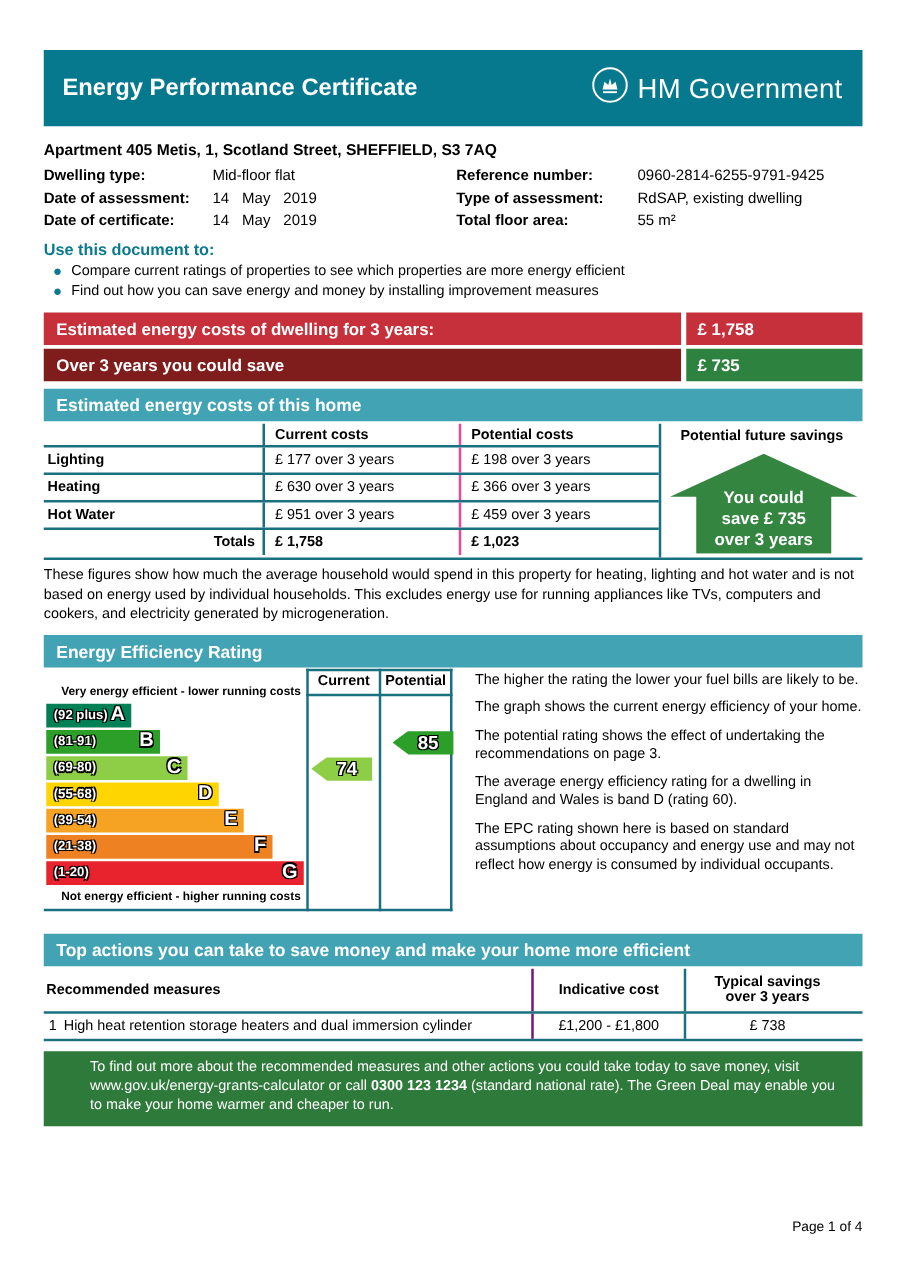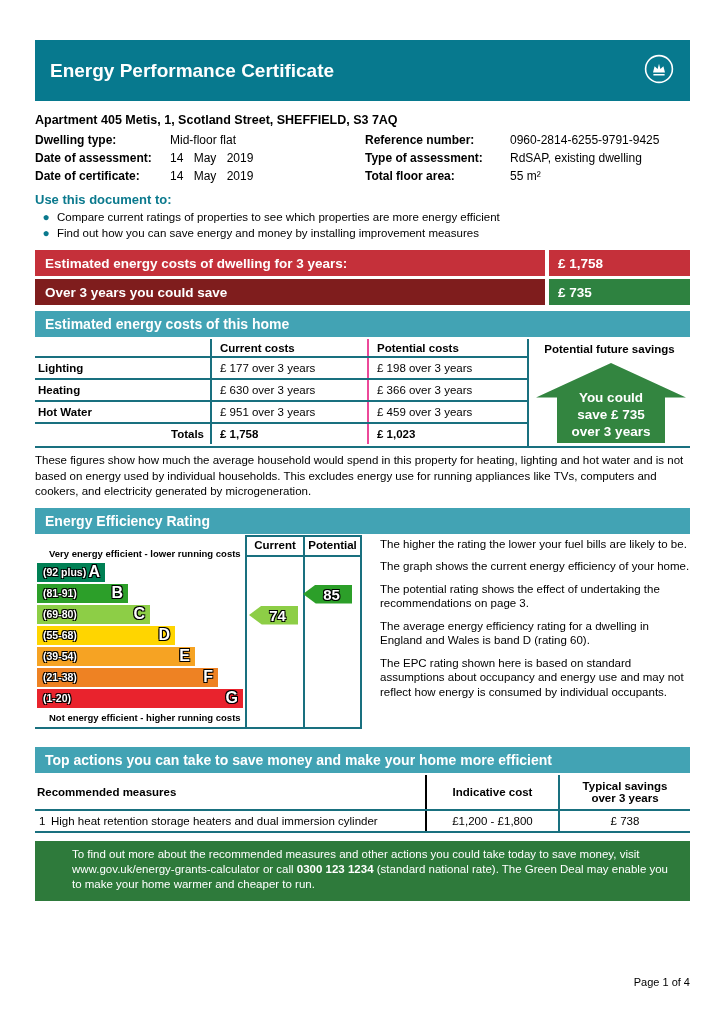--- a/index.html
+++ b/index.html
@@ -80,32 +80,32 @@
   .bands { position:absolute; left:2px; top:28px; }
   .band { height:19px; margin-bottom:2px; display:flex; align-items:center; justify-content:space-between; padding:0 5px 0 6px; }
   .bw0{width:68px;} .bw1{width:91px;} .bw2{width:113px;} .bw3{width:138px;} .bw4{width:158px;} .bw5{width:181px;} .bw6{width:206px;}
   .outline { color:#fff; text-shadow:-1px -1px 0 #000, 1px -1px 0 #000, -1px 1px 0 #000, 1px 1px 0 #000; }
   .band-range { font-size:10.5px; font-weight:bold; }
   .band-letter { font-size:16px; font-weight:bold; }
   .arrow { position:absolute; height:19px; width:49px; display:flex; align-items:center; justify-content:center;
            clip-path:polygon(0% 50%, 26% 0%, 100% 0%, 100% 100%, 26% 100%);
            font-size:15px; font-weight:bold; padding-left:8px; }
   .arrow.cur { left:214px; top:71px; }
-  .arrow.pot { left:268px; top:50px; }
+  .arrow.pot { left:279px; top:50px; }
   .rating-text { flex:1; padding-left:15px; padding-top:2px; font-size:11.5px; line-height:14.5px; }
   .rating-text p { margin-bottom:8px; }
 
   
   .actions-table { margin-top:2px; font-size:11.5px; }
   .at-row { display:flex; border-bottom:2px solid #19707f; }
   .at-row.hdr-row { height:36px; }
   .at-row.data-row { height:22px; }
   .at-c1 { width:390px; display:flex; align-items:center; padding-left:2px; }
   .at-c1.h { font-weight:bold; }
-  .at-c2 { width:133px; border-left:2px solid #000000; display:flex; align-items:center; justify-content:center; text-align:center; }
+  .at-c2 { width:122px; border-left:2px solid #701a75; display:flex; align-items:center; justify-content:center; text-align:center; }
   .at-c2.h { font-weight:bold; }
   .at-c3 { width:132px; border-left:2px solid #19707f; display:flex; align-items:center; justify-content:center; text-align:center; }
   .at-c3.h { font-weight:bold; }
   .measure-num { width:14px; padding-left:2px; }
 
   
   .green-box { margin-top:8px; color:#fff; font-size:11.5px; line-height:15px; padding:6px 10px; height:60px; }
   .page-num { margin-top:75px; text-align:right; font-size:11px; padding-right:0px; }
 </style>
 </head>
@@ -116,20 +116,21 @@
   <div class="hdr" style="background-color: rgb(7, 121, 142);">
     <div class="hdr-title">Energy Performance Certificate</div>
     <div class="gov">
       <span>
         <svg width="30" height="30" viewBox="0 0 30 30">
           <circle cx="15" cy="15" r="13.4" fill="none" stroke="#ffffff" stroke-width="1.6"></circle>
           <path d="M9 18.5 l1.6-6.2 3 2.6 1.4-5.2 1.4 5.2 3-2.6 1.6 6.2 z" fill="#ffffff"></path>
           <rect x="9.4" y="20" width="11.2" height="1.5" fill="#ffffff"></rect>
         </svg>
       </span>
+      <span class="gov-text">HM Government</span>
     </div>
   </div>
 
   <div class="addr">Apartment 405 Metis, 1, Scotland Street, SHEFFIELD, S3 7AQ</div>
 
   <div class="details">
     <div class="dcol left">
       <div class="drow">
           <span class="dlabel">Dwelling type:</span>
           <span>Mid-floor flat</span>

